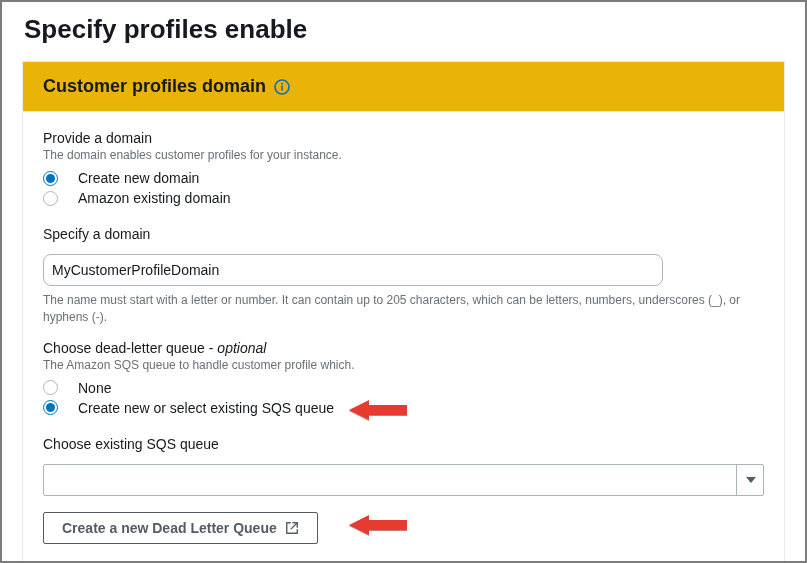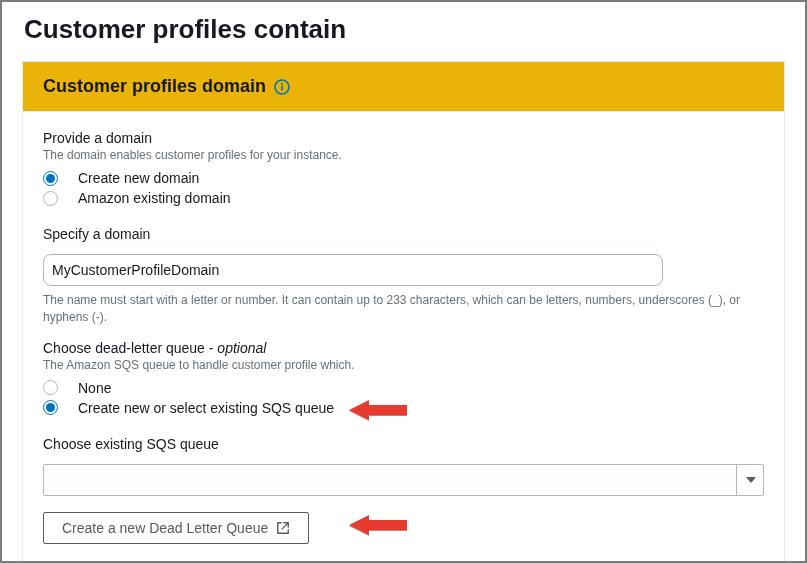--- a/index.html
+++ b/index.html
@@ -140,38 +140,38 @@
     display: inline-flex;
     align-items: center;
     gap: 8px;
     height: 32px;
     padding: 0 18px;
     border: 1px solid #545b64;
     border-radius: 2px;
     background: #fff;
     color: #545b64;
     font-size: 14px;
-    font-weight: 400;
+    font-weight: 700;
     cursor: pointer;
   }
   .btn svg { width: 14px; height: 14px; stroke: #545b64; fill: none; }
   .gap-16 { height: 16px; }
   .gap-10 { height: 10px; }
   .optional { font-style: italic; }
   .arrow {
     position: absolute;
     pointer-events: none;
   }
   .arrow svg { display: block; }
 </style>
 </head>
 <body>
 
 <div class="page">
-  <h1 class="page-title">Customer profiles contain</h1>
+  <h1 class="page-title">Specify profiles enable</h1>
 
   <div class="panel">
     <div class="panel-header">
       <h2>Customer profiles domain</h2>
       <span class="info-icon">
         <svg viewBox="0 0 16 16">
             <circle cx="8" cy="8" r="7" fill="none" stroke="#0073bb" stroke-width="1.6"></circle>
             <circle cx="8" cy="4.7" r="1" fill="#0073bb"></circle>
             <rect x="7.2" y="6.6" width="1.6" height="5" fill="#0073bb"></rect>
           </svg>
@@ -191,21 +191,21 @@
         <span class="radio"></span>
         <span>Amazon existing domain</span>
       </div>
 
       <div class="gap-16"></div>
 
       
       <div class="section-label">Specify a domain</div>
       <div class="gap-10"></div>
       <input class="text-input" type="text" value="MyCustomerProfileDomain" style="">
-      <div class="section-help-2">The name must start with a letter or number. It can contain up to 233 characters, which can be letters, numbers, underscores (_), or hyphens (-).</div>
+      <div class="section-help-2">The name must start with a letter or number. It can contain up to 205 characters, which can be letters, numbers, underscores (_), or hyphens (-).</div>
 
       
       <div class="section-label">
         <span>Choose dead-letter queue - </span><span class="optional">optional</span>
       </div>
       <div class="section-help">The Amazon SQS queue to handle customer profile which.</div>
 
       <div class="radio-row">
         <span class="radio"></span>
         <span>None</span>

